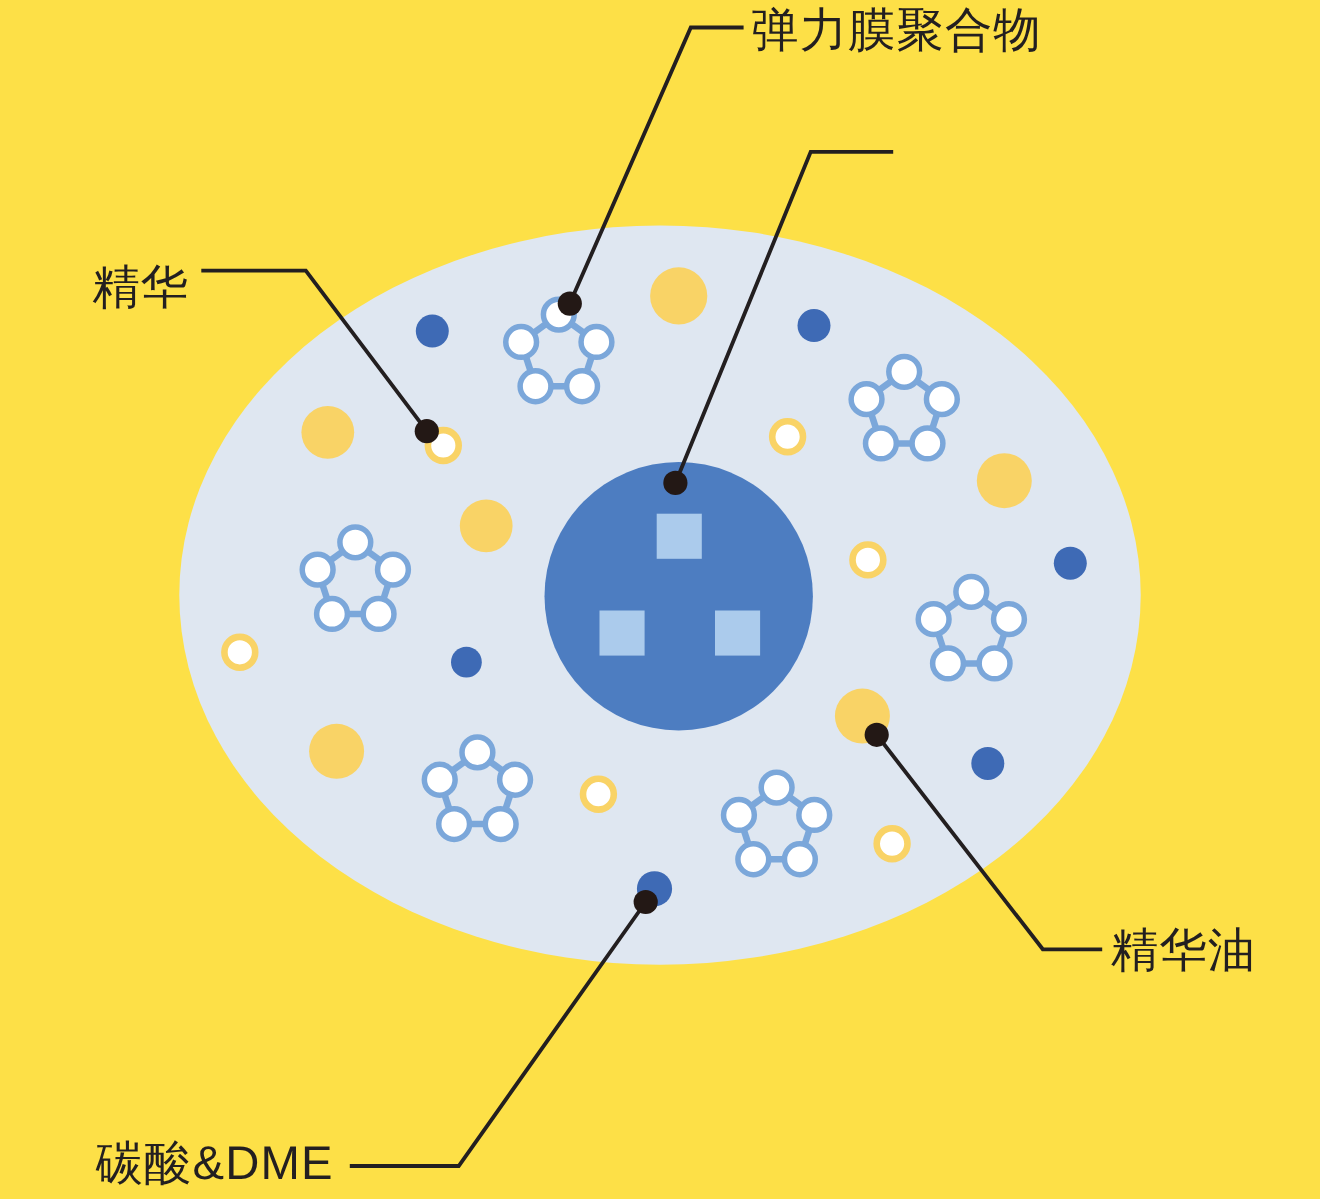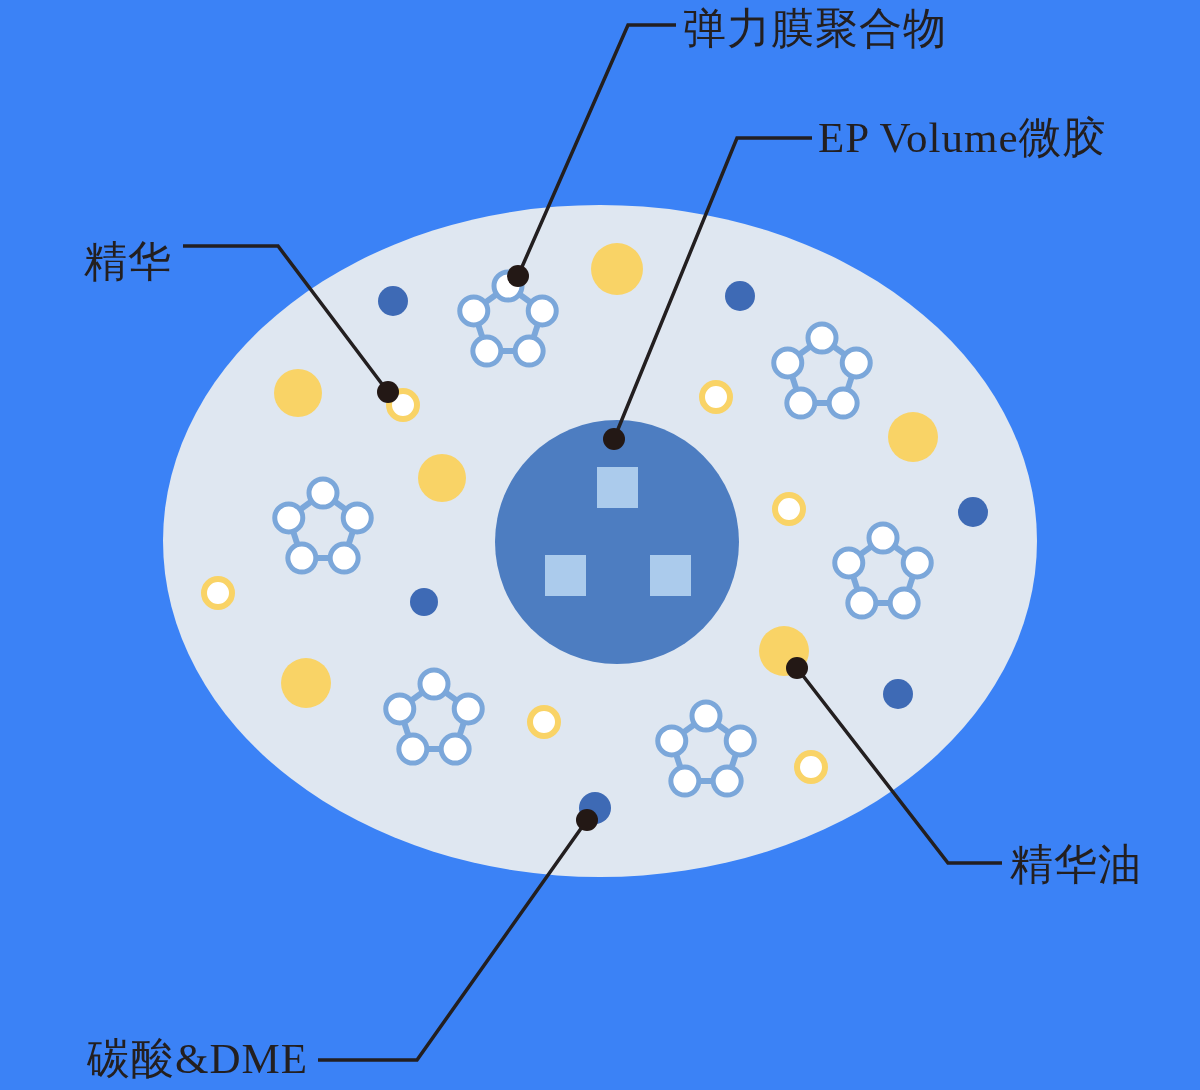--- a/index.html
+++ b/index.html
@@ -4,23 +4,23 @@
 <style>
   html, body {
     margin: 0;
     padding: 0;
     background: #ffffff;
   }
   .canvas {
     position: relative;
     width: 1200px;
     height: 1090px;
-    background: #3b82f6;
+    background: #fde047;
     overflow: hidden;
-    font-family: Liberation Serif, serif;
+    font-family: Liberation Sans, sans-serif;
   }
   .diagram-svg {
     position: absolute;
     left: 0;
     top: 0;
   }
   .label {
     position: absolute;
     color: #231f20;
     font-size: 43px;
@@ -124,17 +124,16 @@
       <circle cx="614" cy="439" r="11" fill="#231815"></circle>
       <polyline points="183,246 278,246 388,392" fill="none" stroke="#231f20" stroke-width="3.5" stroke-linejoin="miter"></polyline>
       <circle cx="388" cy="392" r="11" fill="#231815"></circle>
       <polyline points="1002,863 948,863 797,668" fill="none" stroke="#231f20" stroke-width="3.5" stroke-linejoin="miter"></polyline>
       <circle cx="797" cy="668" r="11" fill="#231815"></circle>
       <polyline points="318,1060 417,1060 587,820" fill="none" stroke="#231f20" stroke-width="3.5" stroke-linejoin="miter"></polyline>
       <circle cx="587" cy="820" r="11" fill="#231815"></circle>
     </svg>
 
   <div class="label" style="left: 683px; top: 7px; color: rgb(35, 31, 32);">弹力膜聚合物</div>
-  <div class="label" style="left: 818px; top: 116px; color: rgb(35, 31, 32);">EP Volume微胶</div>
   <div class="label" style="left: 84px; top: 240px; color: rgb(35, 31, 32);">精华</div>
   <div class="label" style="left: 87px; top: 1037px; color: rgb(35, 31, 32);">碳酸&amp;DME</div>
   <div class="label" style="left: 1010px; top: 843px; color: rgb(35, 31, 32);">精华油</div>
 </div>
 
 </body></html>

